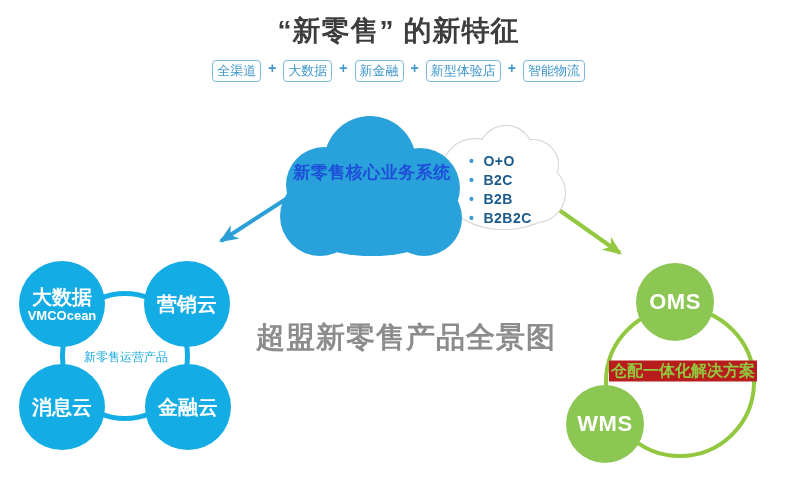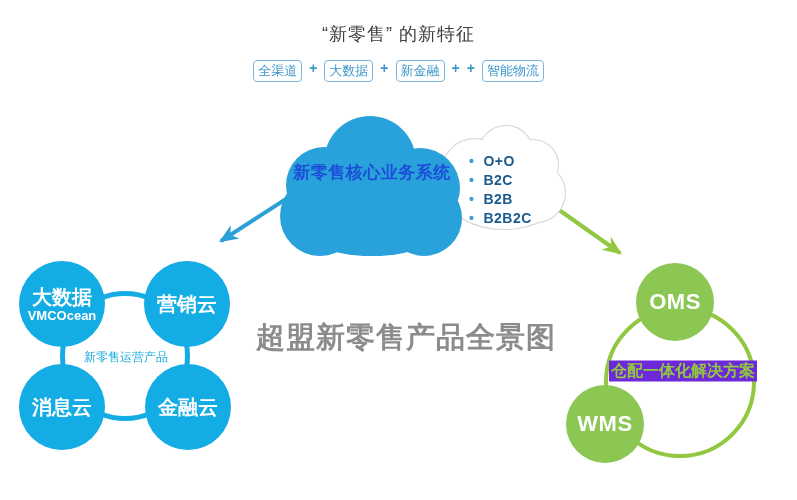--- a/index.html
+++ b/index.html
@@ -1,21 +1,21 @@
 <!DOCTYPE html>
 <html><head>
 <meta charset="utf-8">
 <style>
   html,body{margin:0;padding:0;background:#fff;}
   body{font-family:"Liberation Sans","DejaVu Sans",sans-serif;}
   .stage{position:relative;width:797px;height:500px;background:#ffffff;overflow:hidden;}
 
   
-  .page-title{position:absolute;top:22px;left:0;right:0;text-align:center;
-    font-size:18px;font-weight:normal;color:#3d3d3d;letter-spacing:1px;}
+  .page-title{position:absolute;top:12px;left:0;right:0;text-align:center;
+    font-size:28px;font-weight:bold;color:#3d3d3d;letter-spacing:1px;}
 
   
   .tags-row{position:absolute;top:60px;left:0;right:0;display:flex;
     justify-content:center;align-items:flex-start;gap:7px;}
   .tag{font-size:13px;color:#3e96cc;border:1px solid #7cb6de;border-radius:4px;
     padding:2px 4px;background:#fff;line-height:16px;}
   .plus{color:#3e96cc;font-size:14px;font-weight:bold;}
 
   
   .scene{position:absolute;left:0;top:100px;width:797px;height:180px;}
@@ -49,37 +49,38 @@
 
   
   .right-cluster{position:absolute;left:565px;top:258px;width:225px;height:215px;}
   .ring-green{position:absolute;left:39px;top:48px;width:152px;height:152px;
     border:4px solid #92c83f;border-radius:50%;box-sizing:border-box;}
   .gcircle{position:absolute;width:78px;height:78px;border-radius:50%;background:#8cc653;
     display:flex;align-items:center;justify-content:center;color:#fff;font-weight:bold;
     font-size:22px;letter-spacing:0.5px;}
   .gc0{left:71px;top:5px;} .gc1{left:1px;top:127px;} .gc2{left:129px;top:127px;}
   .right-center-label{position:absolute;left:118px;top:113px;transform:translate(-50%,-50%);
-    background:#6d28d9;color:#92c83f;font-size:16px;font-weight:bold;white-space:nowrap;
+    background:#b91c1c;color:#92c83f;font-size:16px;font-weight:bold;white-space:nowrap;
     padding:0 2px;}
 </style>
 </head>
 <body>
 
 <div class="stage">
 
   <div class="page-title">“新零售” 的新特征</div>
 
   <div class="tags-row">
     <span class="tag">全渠道</span>
     <span class="plus">+</span>
     <span class="tag">大数据</span>
     <span class="plus">+</span>
     <span class="tag">新金融</span>
     <span class="plus">+</span>
+    <span class="tag">新型体验店</span>
     <span class="plus">+</span>
     <span class="tag">智能物流</span>
   </div>
 
   <svg class="scene" viewBox="0 0 797 180" xmlns="http://www.w3.org/2000/svg" aria-hidden="true">
     <defs>
       <marker id="arrow-blue" viewBox="0 0 12 10" refX="10.5" refY="5" markerWidth="20" markerHeight="16" markerUnits="userSpaceOnUse" orient="auto">
         <path d="M0,0 L12,5 L0,10 L3.5,5 Z" fill="#2b9fd6"></path>
       </marker>
       <marker id="arrow-green" viewBox="0 0 12 10" refX="10.5" refY="5" markerWidth="20" markerHeight="16" markerUnits="userSpaceOnUse" orient="auto">

